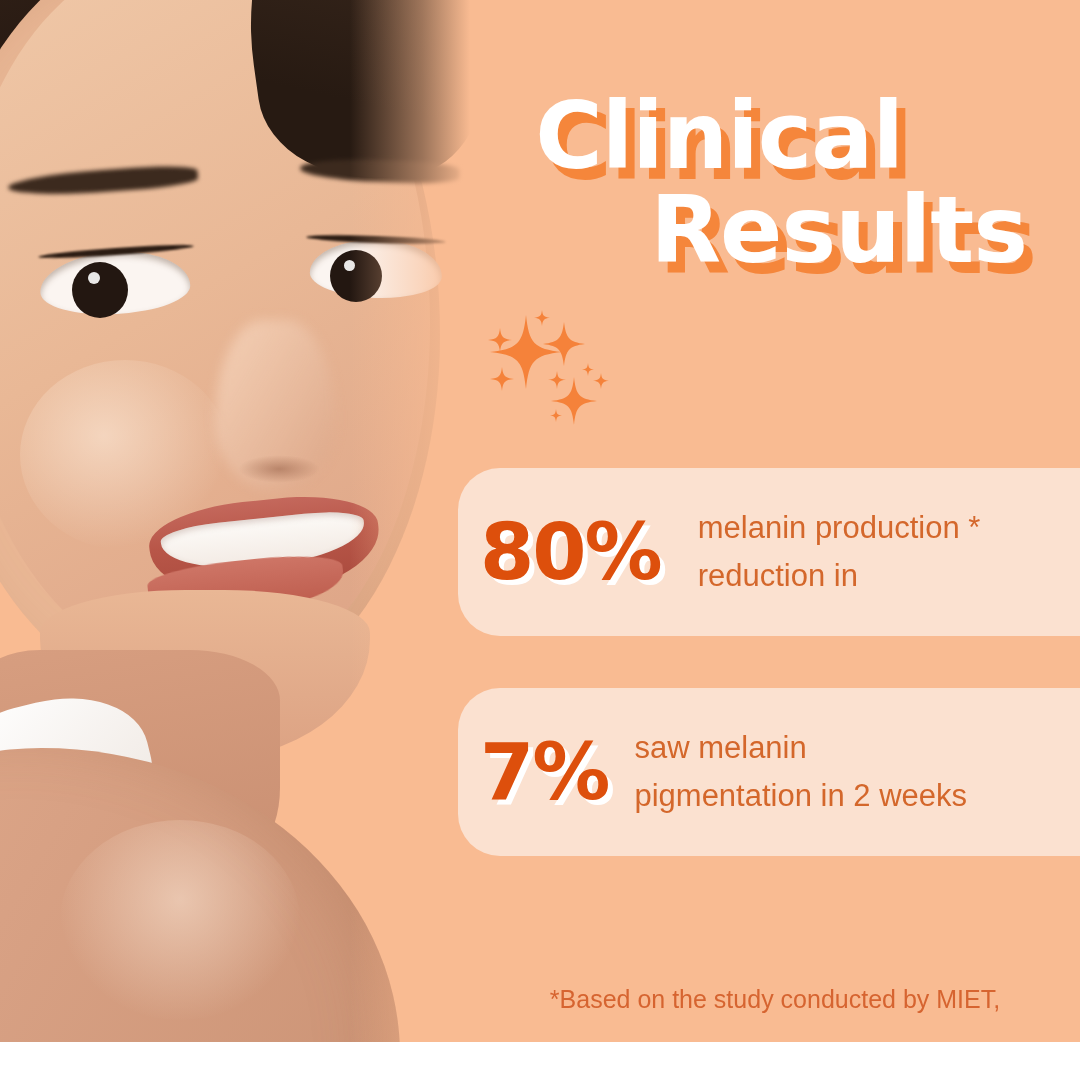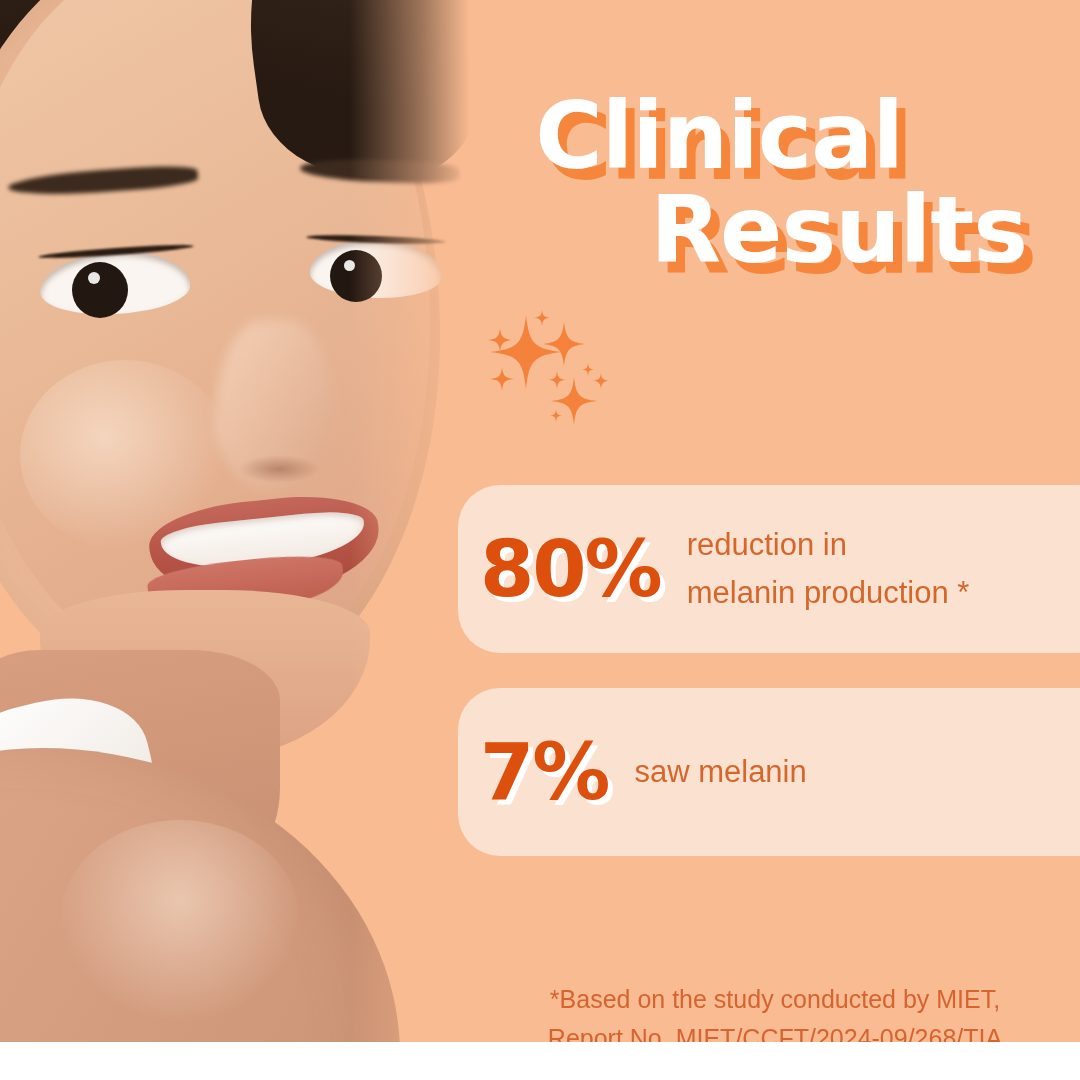--- a/index.html
+++ b/index.html
@@ -221,21 +221,21 @@
     left: 458px;
     right: 0;
     height: 168px;
     background: #FBE1D0;
     border-radius: 42px 0 0 42px;
     display: flex;
     align-items: center;
     padding-left: 22px;
     box-sizing: border-box;
   }
-  .card-1 { top: 485px; }
+  .card-1 { top: 468px; gap: 11px; }
   .card-2 { top: 688px; }
 
   .stat-value {
     font-family: "DejaVu Sans", sans-serif;
     font-weight: bold;
     font-size: 78px;
     line-height: 1;
     color: #DD4F0C;
     text-shadow: 5px 5px 0 #FFFFFF;
     white-space: nowrap;
@@ -329,30 +329,30 @@
         <path d="M123 68 C123.7 74 125 75 131 75.7 C125 76.4 123.7 78 123 84 C122.3 78 121 76.4 115 75.7 C121 75 122.3 74 123 68 Z"></path>
         <path d="M78 104 C78.6 109 79.5 110 84 110.6 C79.5 111.2 78.6 112 78 117 C77.4 112 76.5 111.2 72 110.6 C76.5 110 77.4 109 78 104 Z"></path>
         <path d="M110 58 C110.6 63 111.5 64 116 64.6 C111.5 65.2 110.6 66 110 71 C109.4 66 108.5 65.2 104 64.6 C108.5 64 109.4 63 110 58 Z"></path>
       </g>
     </svg>
   </div>
 
   <div class="card card-1">
     <div class="stat-value">80%</div>
     <div class="stat-desc">
+      <span>melanin production *</span>
       <span>reduction in</span>
-      <span>melanin production *</span>
     </div>
   </div>
 
   <div class="card card-2">
     <div class="stat-value">7%</div>
     <div class="stat-desc">
       <span>saw melanin</span>
+      <span>pigmentation in 2 weeks</span>
     </div>
   </div>
 
   <div class="footnote">
     <span>*Based on the study conducted by MIET,</span>
-    <span>Report No. MIET/CCFT/2024-09/268/TIA</span>
   </div>
 
 </div>
 
 </body></html>

